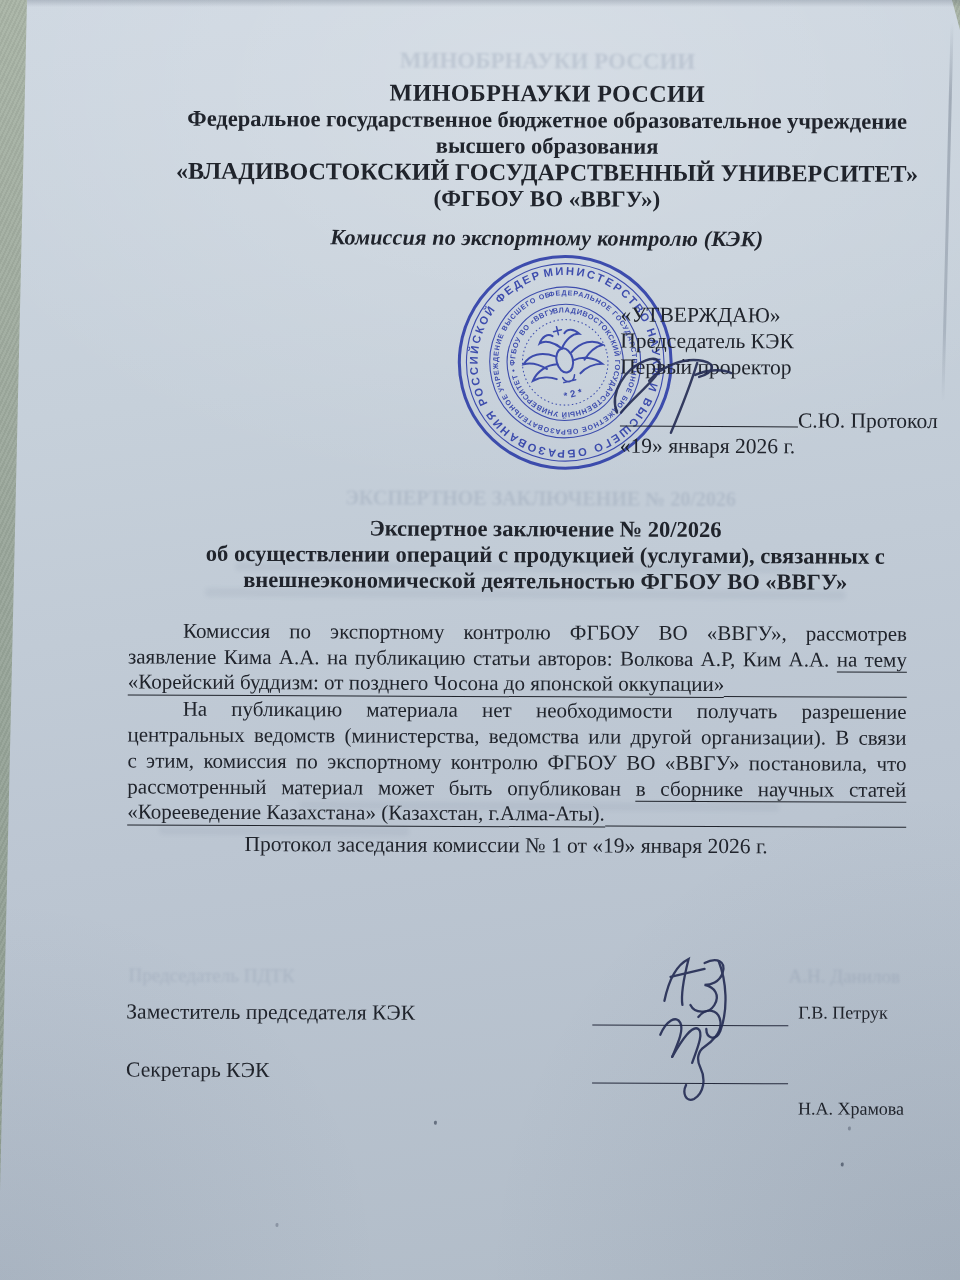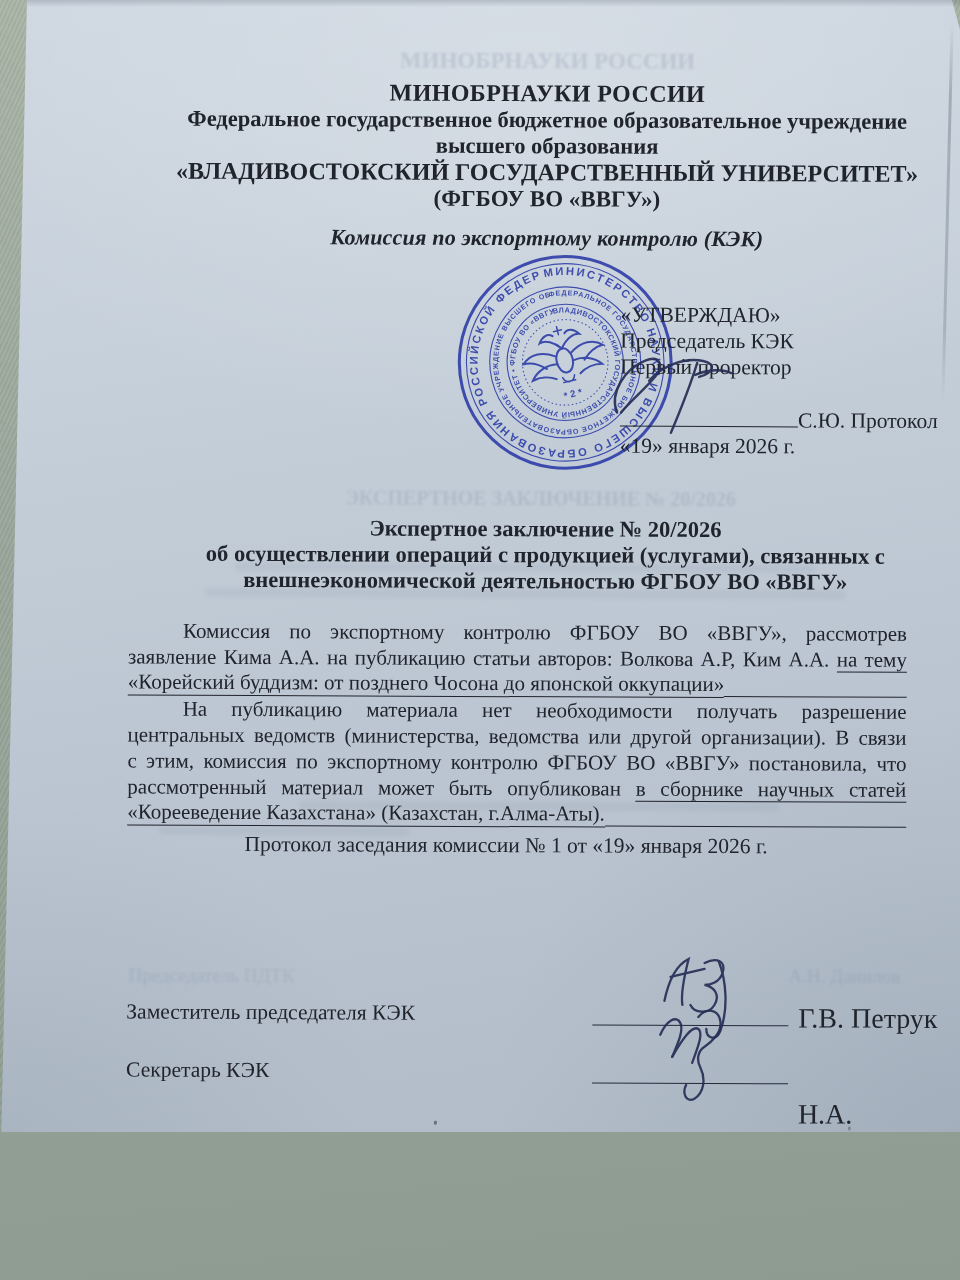--- a/index.html
+++ b/index.html
@@ -1,21 +1,21 @@
 <!DOCTYPE html>
 <html><head>
 <meta charset="utf-8">
 <style>
   html,body{margin:0;padding:0;}
   body{
     width:960px;height:1280px;overflow:hidden;
     background:linear-gradient(175deg,#aab5a7 0%,#9aa79b 40%,#8d9b91 100%);
     font-family:"Liberation Serif","DejaVu Serif",serif;
   }
-  .photo{position:relative;width:960px;height:1132px;overflow:hidden;}
+  .photo{position:relative;width:960px;height:1280px;overflow:hidden;}
   .surface-texture{
     position:absolute;inset:0;
     background:repeating-linear-gradient(115deg,rgba(255,255,255,.04) 0 2px,rgba(0,0,0,.04) 2px 4px);
   }
   .paper{
     position:absolute;inset:0;
     clip-path:polygon(27px 0,952px 0,960px 30px,960px 1280px,0 1280px,0 1192px);
     background:
       radial-gradient(120% 60% at 55% 6%,rgba(255,255,255,.20) 0%,rgba(255,255,255,0) 55%),
       radial-gradient(90% 70% at 100% 100%,rgba(40,55,80,.10) 0%,rgba(40,55,80,0) 55%),
@@ -46,21 +46,21 @@
   .sig-line{display:inline-block;width:178px;border-bottom:1.7px solid #20242c;height:18px;vertical-align:baseline;}
   .title-block{top:516px;font-size:22.5px;font-weight:bold;line-height:26px;}
   .body-block{position:absolute;left:128px;top:619px;width:779px;font-size:21px;line-height:26px;}
   .jline{text-align:justify;text-align-last:justify;height:26px;white-space:nowrap;}
   .jline.indent{text-indent:55px;}
   .lineflex{display:flex;align-items:flex-end;height:26px;}
   .u{border-bottom:1.7px solid #20242c;}
   .ufill{flex:1;border-bottom:1.7px solid #20242c;height:0;margin-bottom:1px;}
   .protocol{position:absolute;left:92px;top:833px;width:830px;text-align:center;font-size:21.5px;}
   .sig-role{position:absolute;left:128px;font-size:21.5px;}
-  .sig-name{position:absolute;left:800px;font-size:28px;}
+  .sig-name{position:absolute;left:800px;font-size:18px;}
   .sig-rule{position:absolute;left:594px;width:196px;border-bottom:1.7px solid #252a3c;height:0;}
   .ghost{position:absolute;color:#4e5f7e;filter:blur(1.3px);font-weight:bold;}
   .ghost-bar{position:absolute;background:#3a4a68;opacity:.06;filter:blur(2px);border-radius:3px;}
   .speck{position:absolute;width:3px;height:4px;background:rgba(35,45,65,.55);border-radius:50% 40% 60% 50%;}
   .stamp{position:absolute;left:452px;top:250px;width:224px;height:224px;opacity:.9;}
   .ink{position:absolute;}
   svg text{font-family:"Liberation Sans","DejaVu Sans",sans-serif;}
 </style>
 </head>
 <body>

